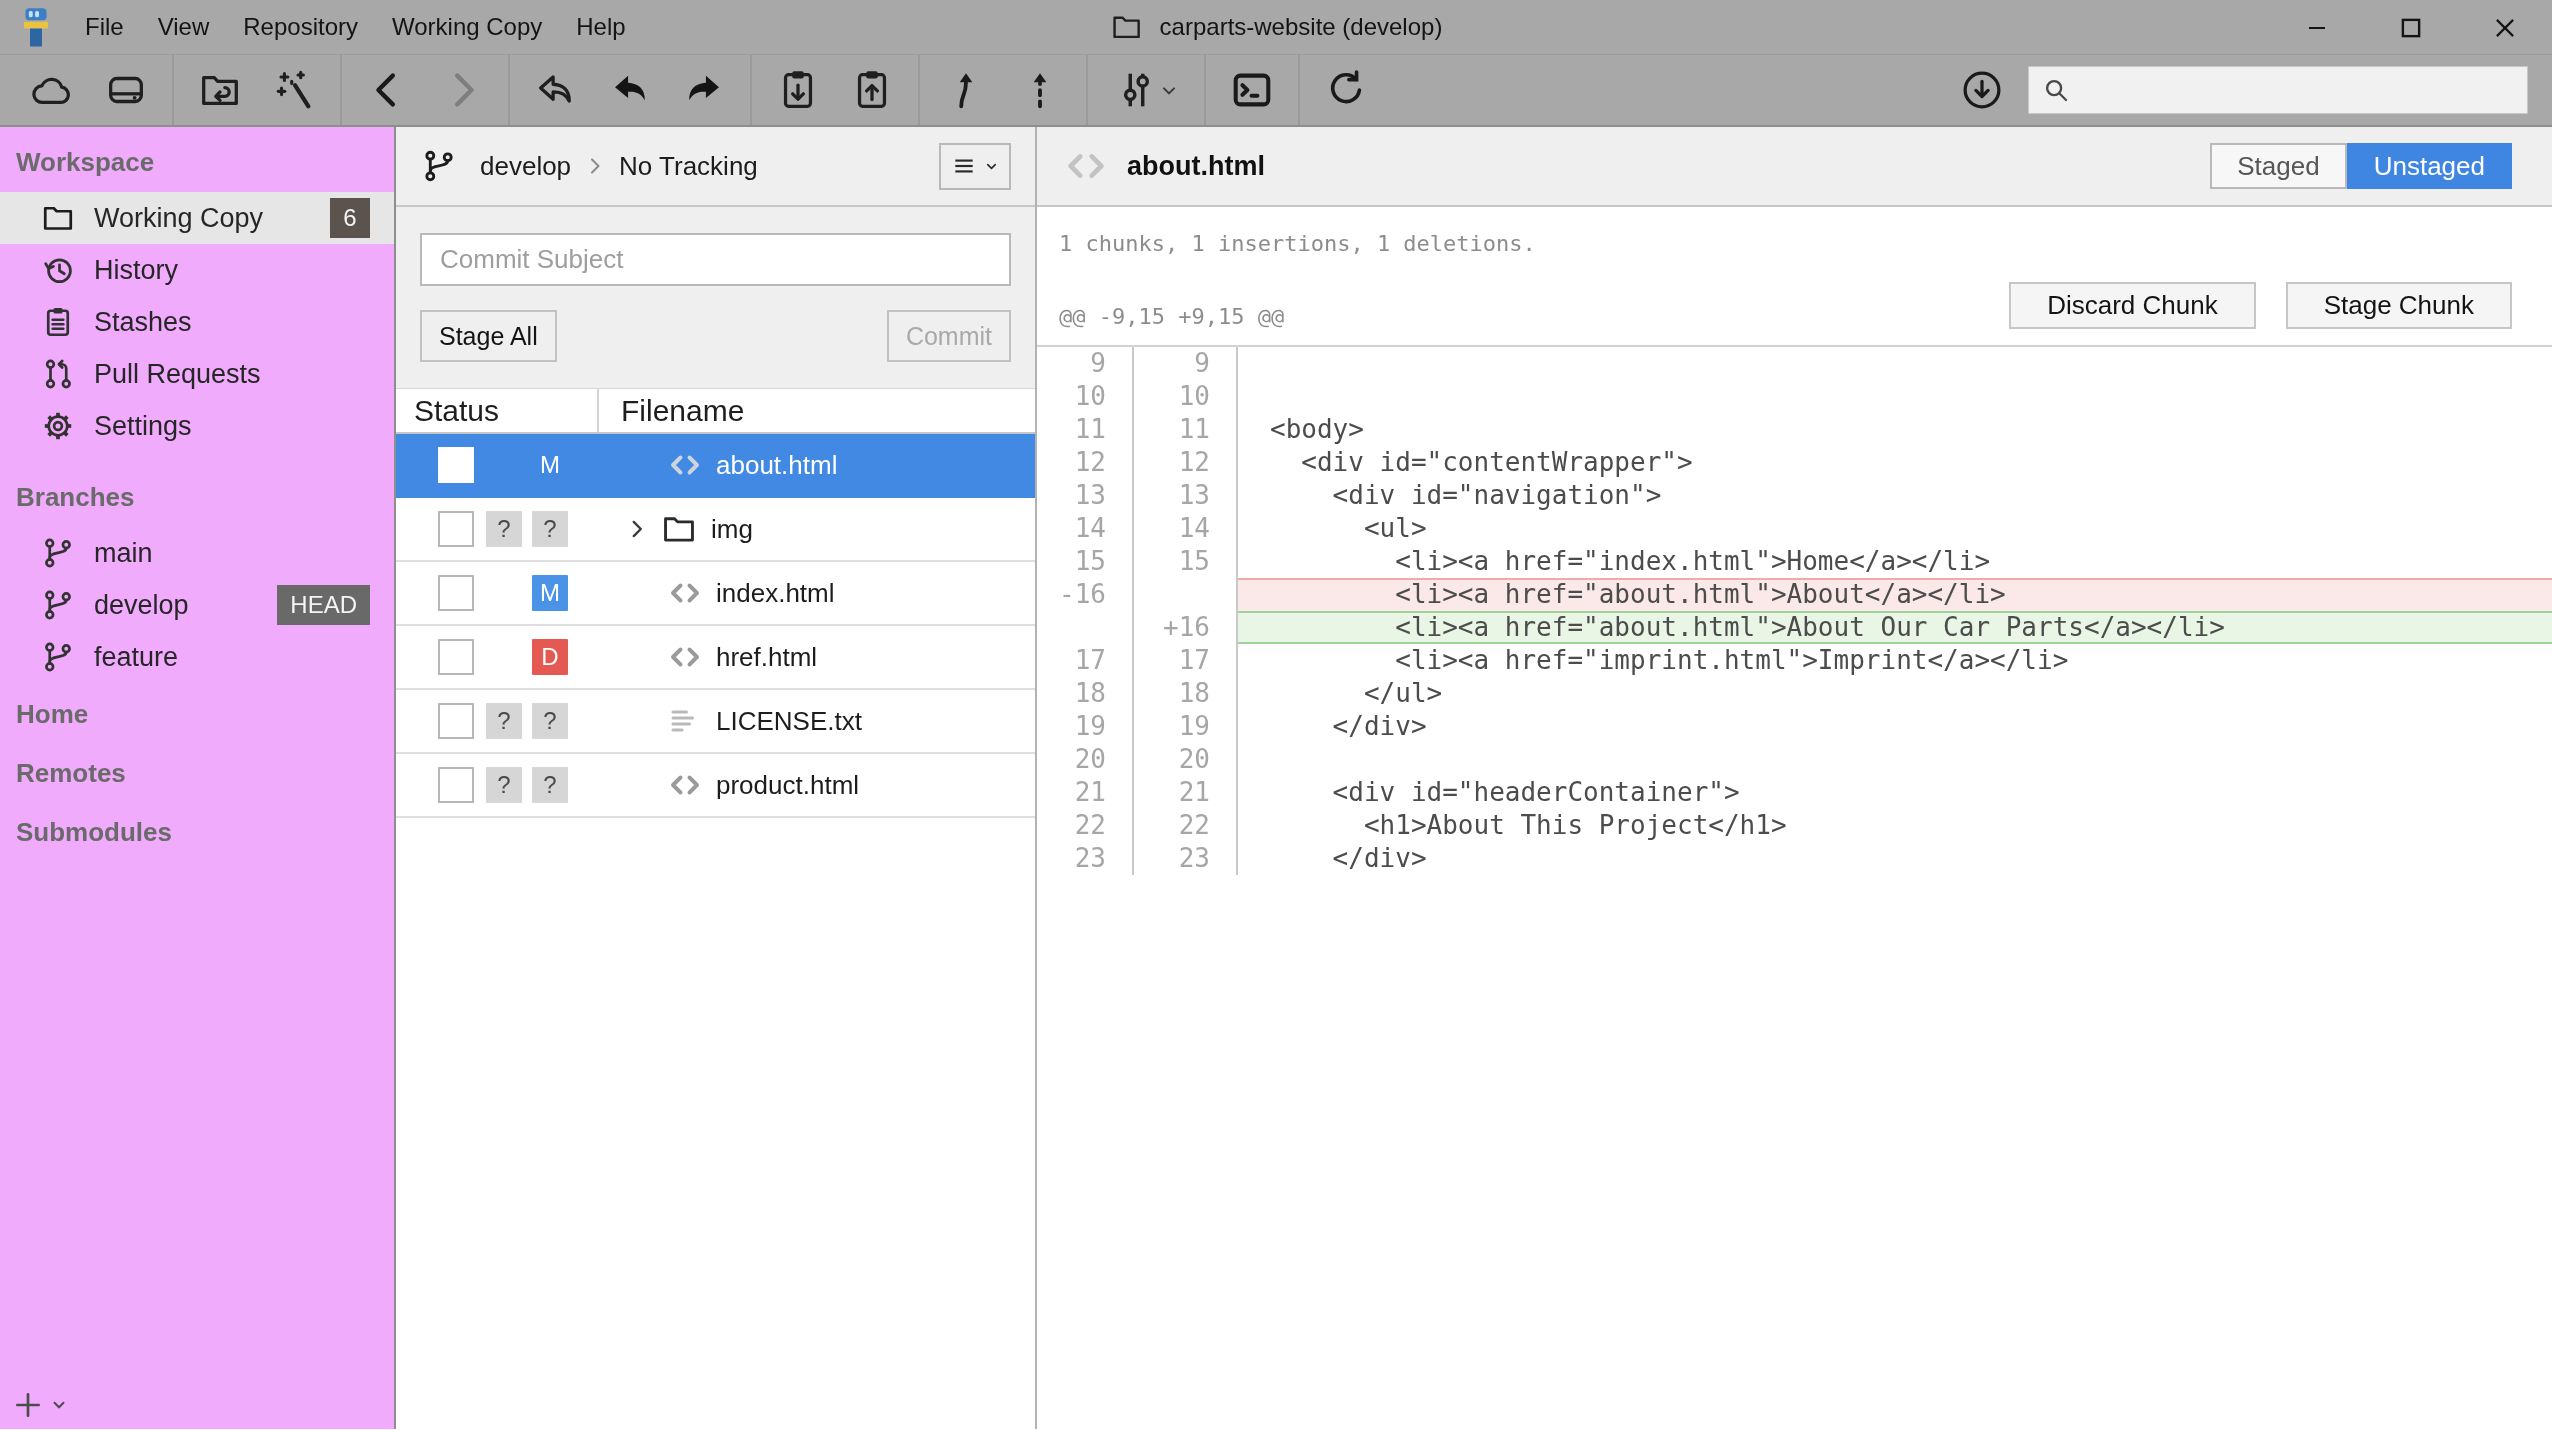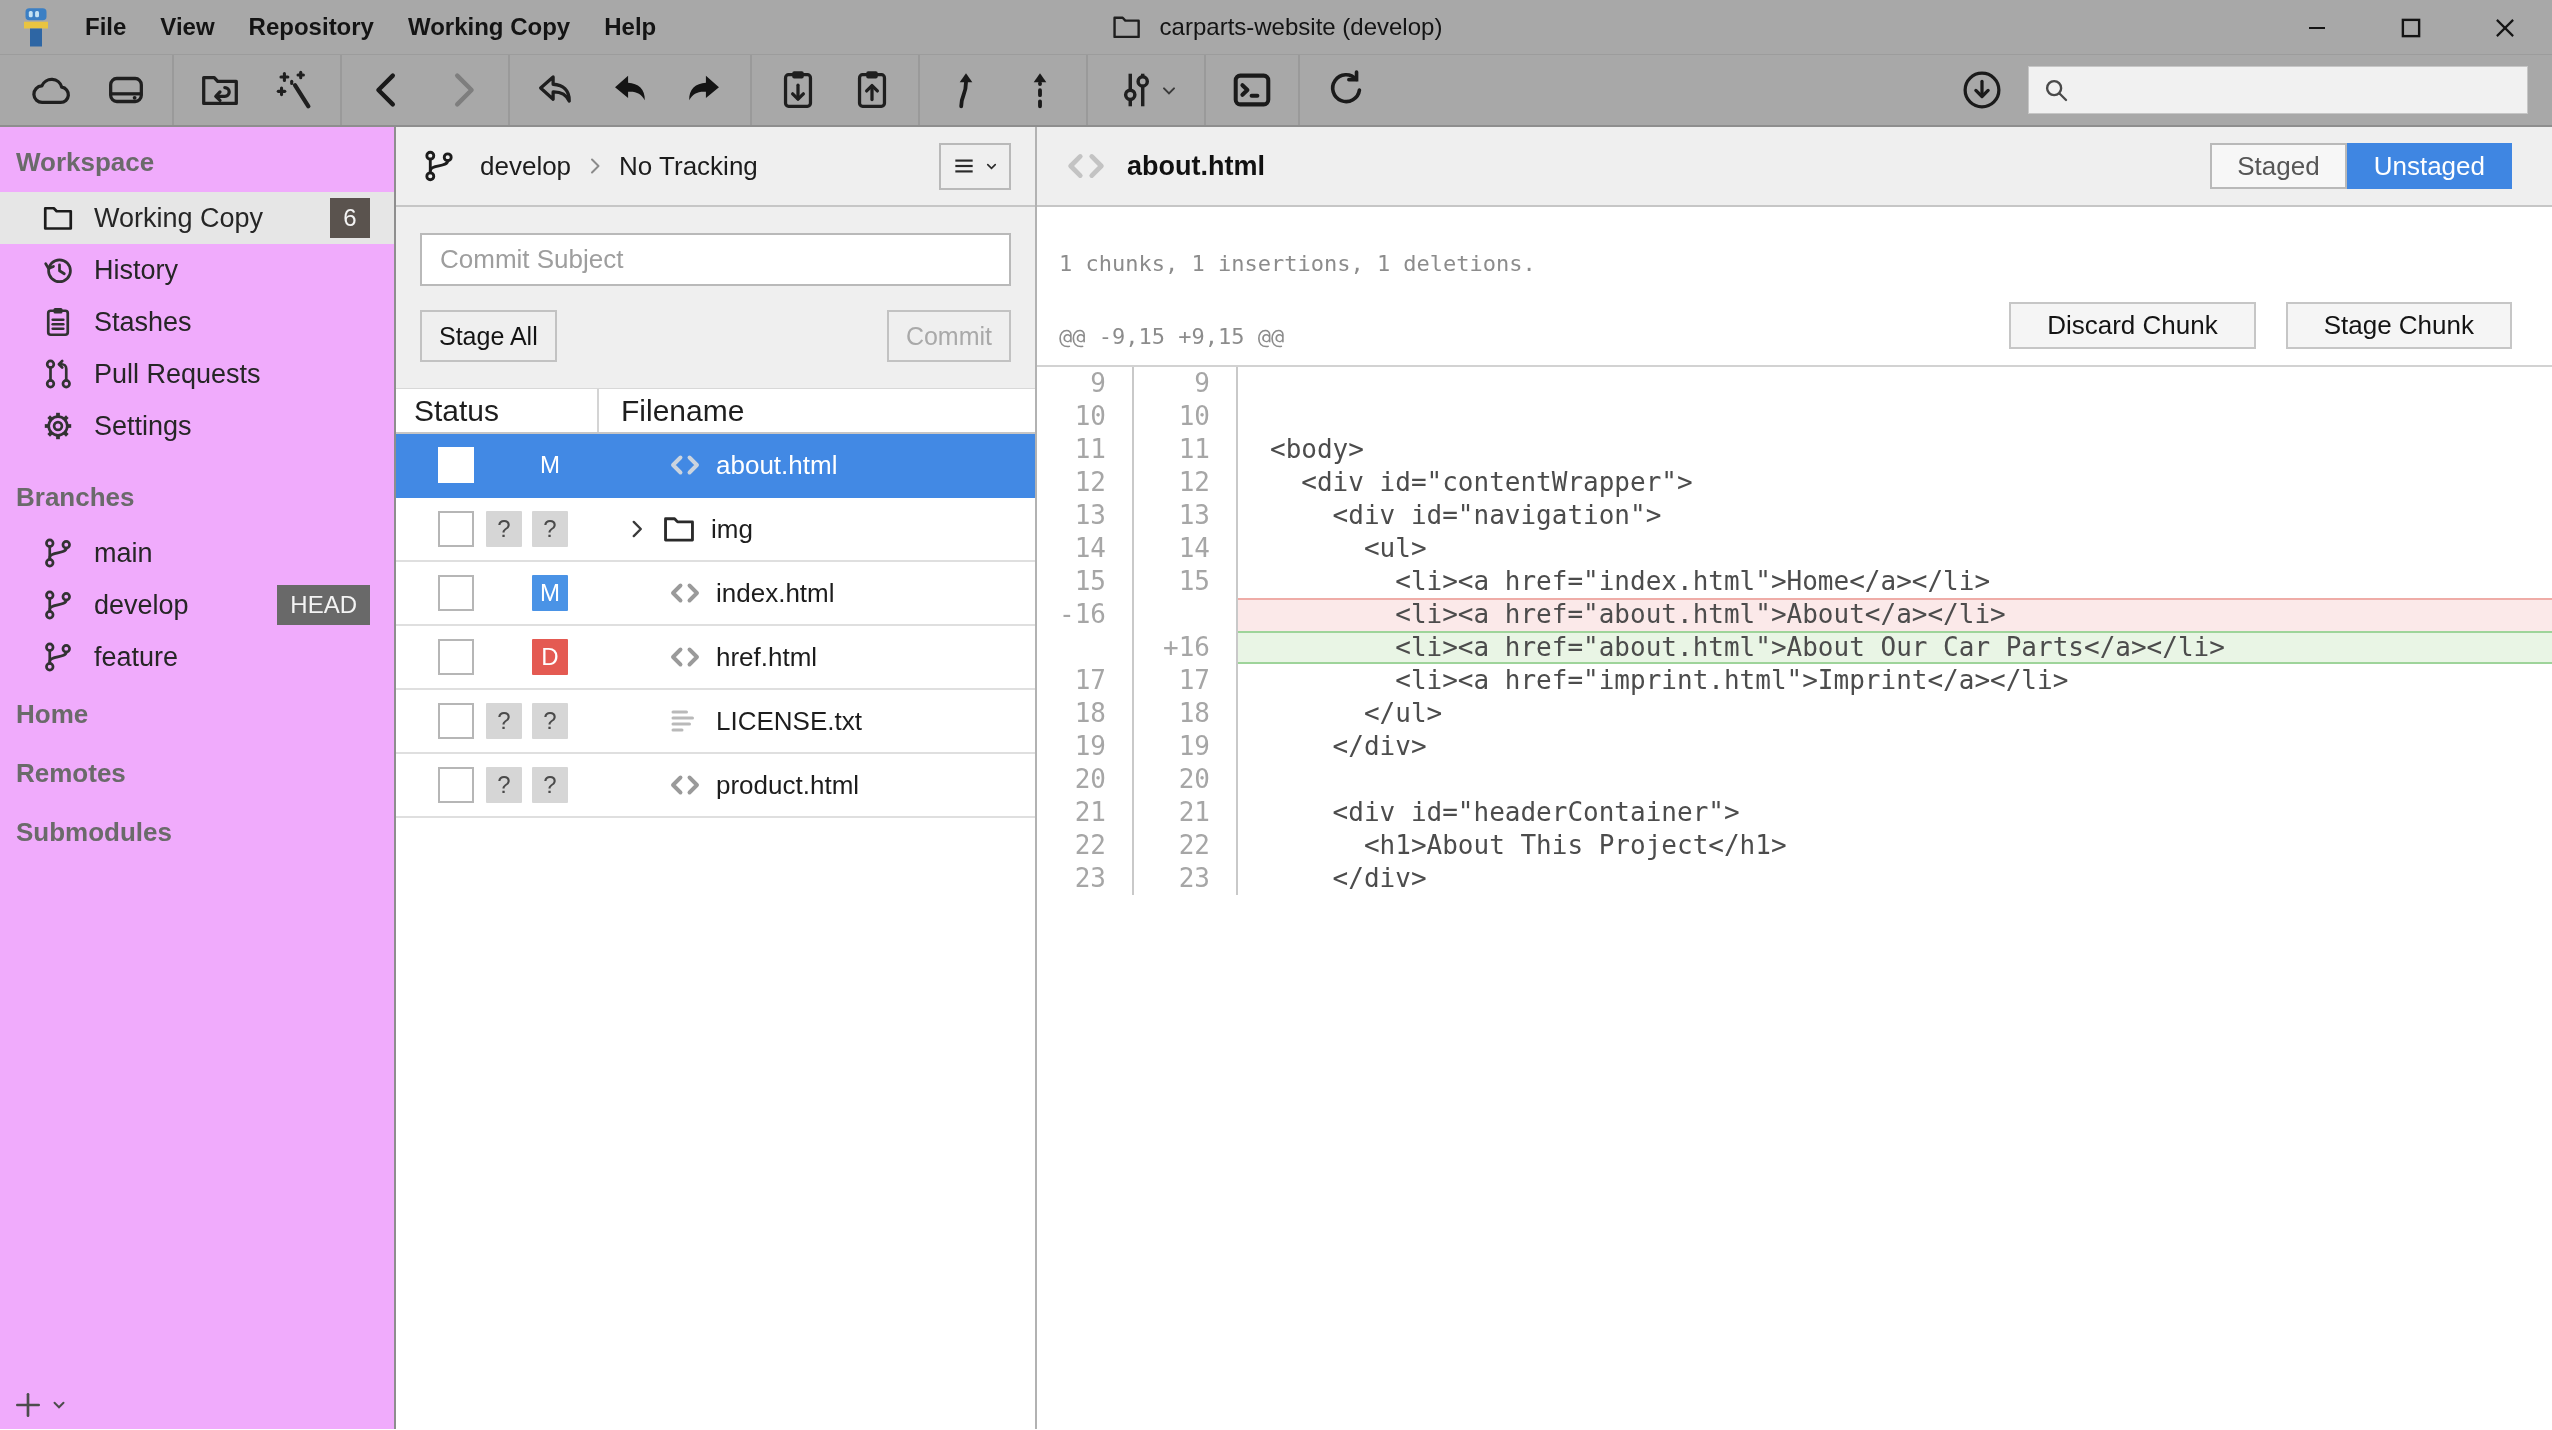--- a/index.html
+++ b/index.html
@@ -3,21 +3,21 @@
 <meta charset="utf-8">
 <style>
   * { margin:0; padding:0; box-sizing:border-box; }
   html,body { width:2552px; height:1430px; overflow:hidden; }
   body { font-family:"Liberation Sans","DejaVu Sans",sans-serif; background:#fff; color:#1d1d1d; }
   svg { display:block; }
 
   
   .titlebar { height:55px; background:#a8a8a8; display:flex; align-items:center; position:relative; border-bottom:1px solid #9c9c9c; }
   .app-icon { margin-left:18px; }
-  .menubar { display:flex; margin-left:14px;font-weight:bold; }
+  .menubar { display:flex; margin-left:14px; }
   .menu-item { font-size:24px; color:#141414; padding:0 17px; cursor:default; }
   .window-title { position:absolute; left:50%; transform:translateX(-50%); display:flex; align-items:center; gap:16px; font-size:24px; color:#141414; }
   .window-controls { position:absolute; right:0; top:0; height:55px; display:flex; align-items:center; }
   .win-btn { width:94px; height:55px; display:flex; align-items:center; justify-content:center; }
 
   
   .toolbar { height:72px; background:#a8a8a8; border-bottom:2px solid #8e8e8e; display:flex; align-items:center; padding-left:6px; }
   .tgroup { display:flex; align-items:center; gap:26px; padding:0 22px; }
   .tdiv { width:2px; height:70px; background:#9a9a9a; }
   .tbtn { width:48px; height:48px; display:flex; align-items:center; justify-content:center; }
@@ -74,21 +74,21 @@
 
   
   .right { flex:1; background:#fff; display:flex; flex-direction:column; }
   .diff-header { height:80px; background:#efefef; border-bottom:2px solid #c6c6c6; display:flex; align-items:center; padding:0 40px 0 26px; flex:none; }
   .diff-file { font-size:27px; font-weight:700; color:#111; margin-left:18px; }
   .segment { margin-left:auto; display:flex; }
   .seg-btn { height:46px; display:flex; align-items:center; padding:0 25px; font-size:26px; }
   .seg-btn.staged { background:#f7f7f7; border:2px solid #b9b9b9; color:#565656; }
   .seg-btn.unstaged { background:#3f86e2; border:2px solid #3f86e2; color:#fff; }
   .mono { font-family:"DejaVu Sans Mono","Liberation Mono",monospace; }
-  .diff-info { border-bottom:2px solid #d2d2d2; padding:24px 40px 16px 22px; flex:none;margin-top:20px; }
+  .diff-info { border-bottom:2px solid #d2d2d2; padding:24px 40px 16px 22px; flex:none; }
   .diff-summary { font-size:22px; color:#8c8c8c; }
   .chunk-row { display:flex; align-items:flex-end; margin-top:26px;gap:23px; }
   .chunk-label { font-size:22px; color:#8c8c8c; }
   .chunk-btns { margin-left:auto; display:flex; gap:30px; }
   .chunk-btn { height:47px; border:2px solid #c6c6c6; background:#f5f5f5; font-size:26px; color:#141414; padding:0 36px; font-family:inherit; }
   .diff-table { flex:1; overflow:hidden; }
   .diff-row { display:flex; height:33px; }
   .ln { flex:none; text-align:right; padding-right:26px; font-size:26px; line-height:33px; color:#a6a6a6; border-right:2px solid #c9c9c9; }
   .ln.old { width:97px; }
   .ln.new { width:104px; }

